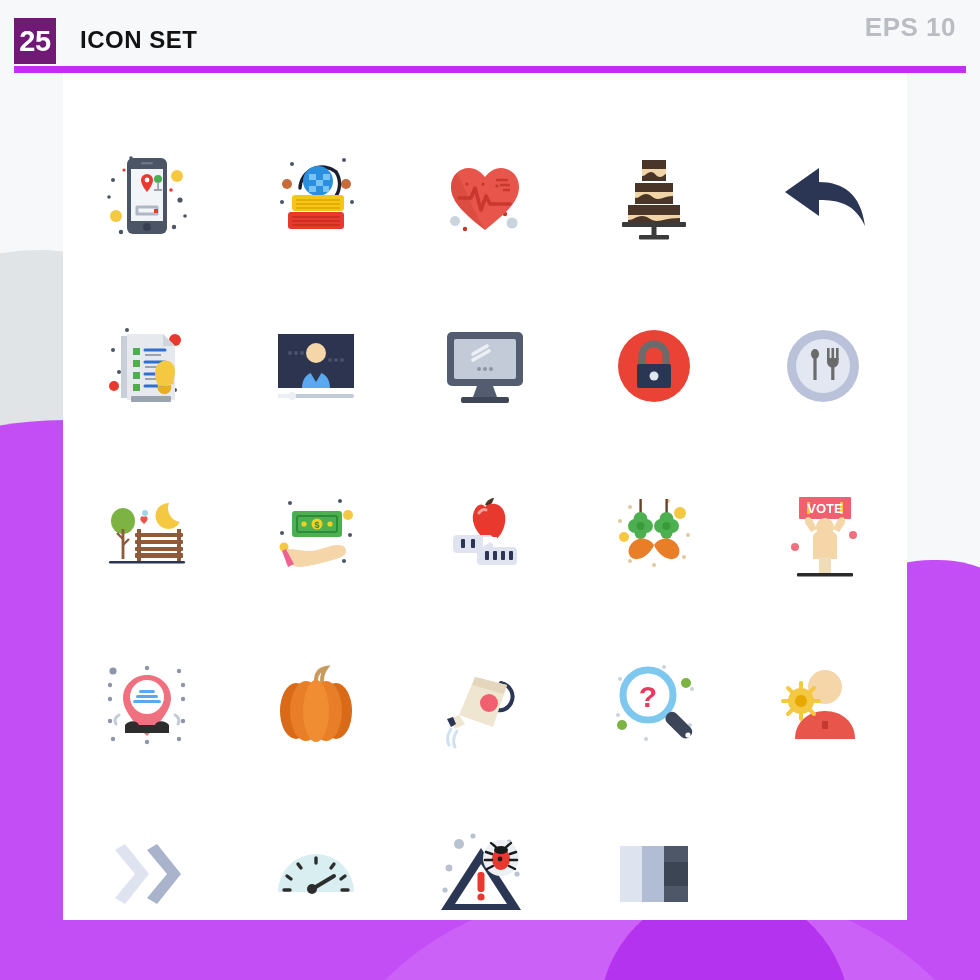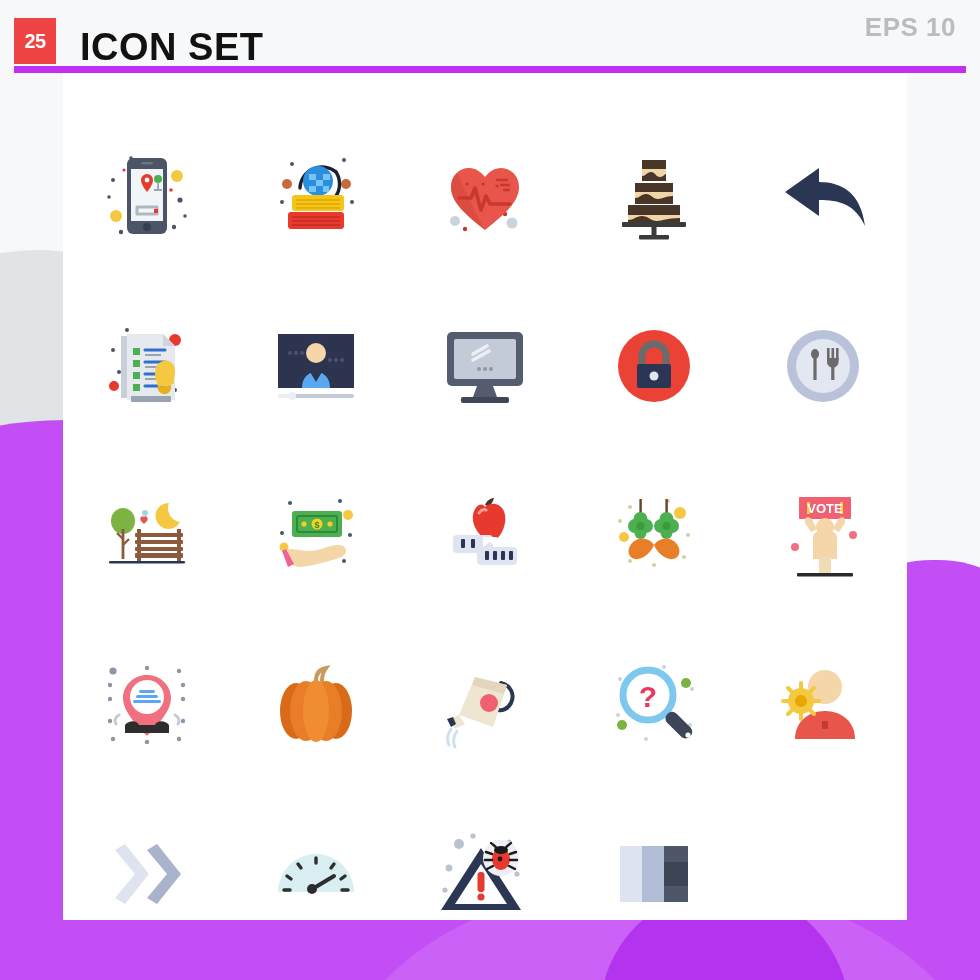--- a/index.html
+++ b/index.html
@@ -57,30 +57,30 @@
   #header {
     position: absolute;
     left: 0; top: 0;
     width: 980px; height: 72px;
     z-index: 6;
   }
   #count-badge {
     position: absolute;
     left: 14px; top: 18px;
     width: 42px; height: 46px;
-    background: #ef4444;
+    background: #701a75;
     display: flex; align-items: center; justify-content: center;
     color: #ffffff;
-    font-size: 20px; font-weight: bold;
+    font-size: 29px; font-weight: bold;
     letter-spacing: -0.5px;
   }
   #header-title {
     position: absolute;
     left: 80px; top: 26px;
-    font-size: 38px; font-weight: bold;
+    font-size: 24px; font-weight: bold;
     color: #121212;
     letter-spacing: 0.5px;
   }
   #header-eps {
     position: absolute;
     right: 24px; top: 12px;
     font-size: 26px; font-weight: bold;
     color: #b9bcc1;
     letter-spacing: 0.5px;
   }

